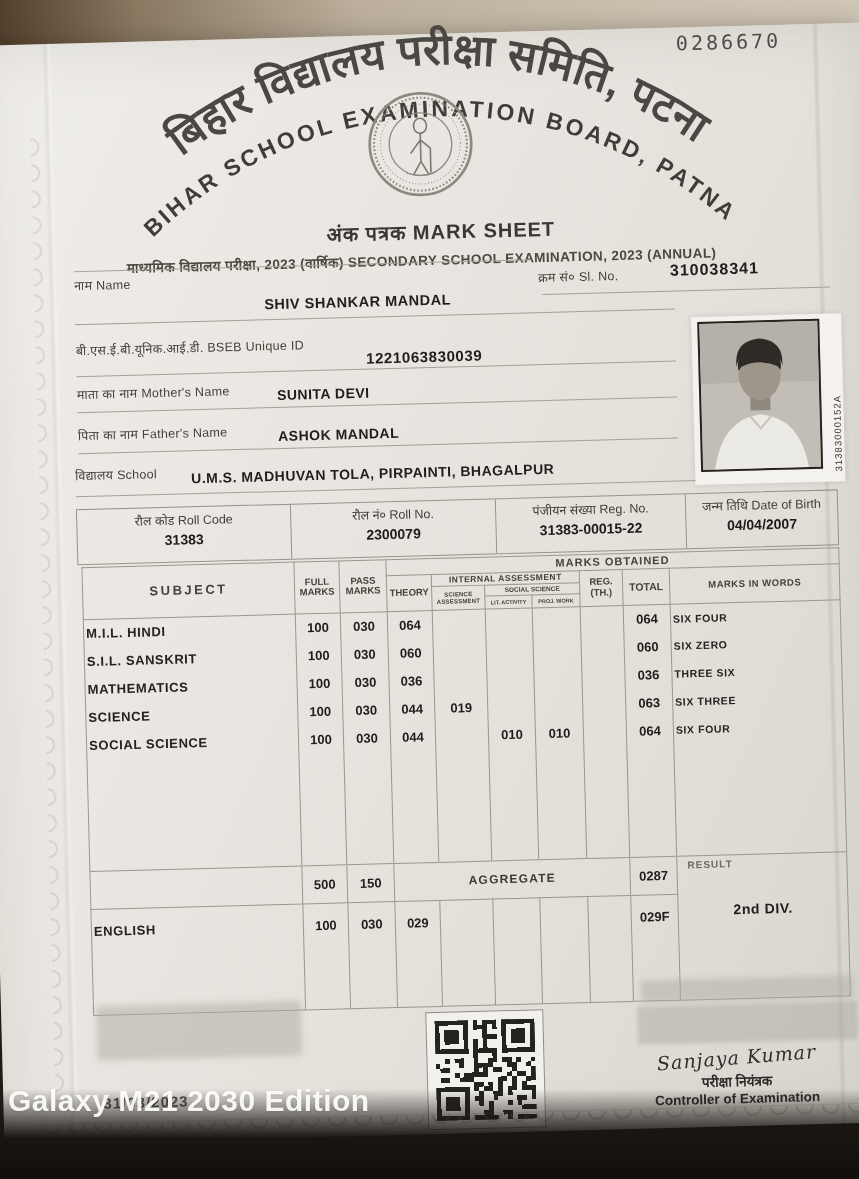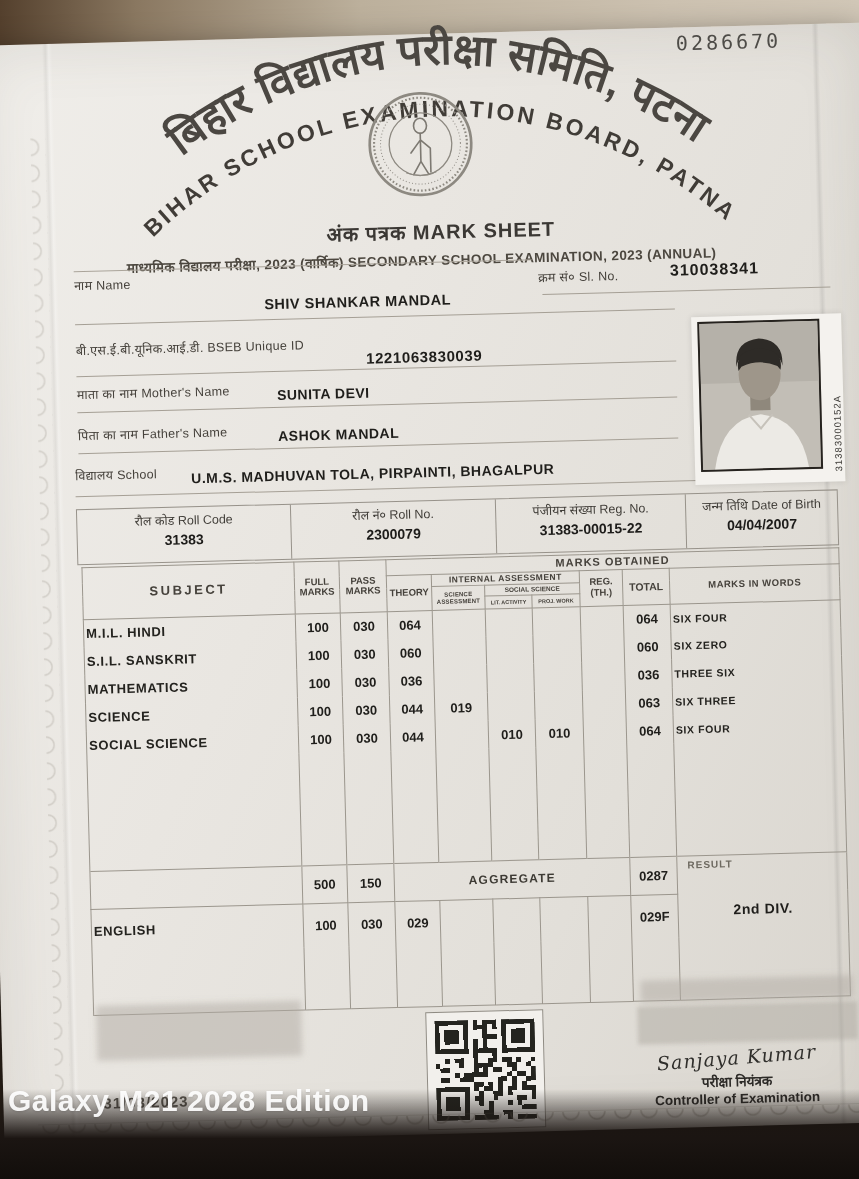--- a/index.html
+++ b/index.html
@@ -477,13 +477,13 @@
     <div class="sig-name">Sanjaya Kumar</div>
     <div class="sig-hindi">परीक्षा नियंत्रक</div>
     <div class="sig-eng">Controller of Examination</div>
   </div>
 
   <div class="abs printed-date">31/03/2023</div>
   <div class="lace-bottom"></div>
 </div>
 
 <div class="desk-shade"></div>
-<div class="watermark">Galaxy M21 2028 Edition</div>
+<div class="watermark">Galaxy M21 2030 Edition</div>
 
 </body></html>

